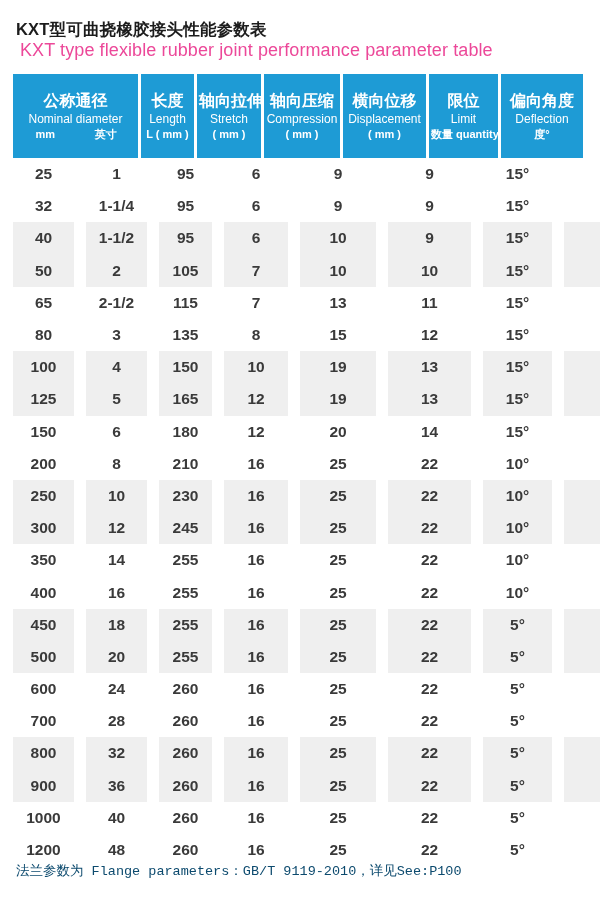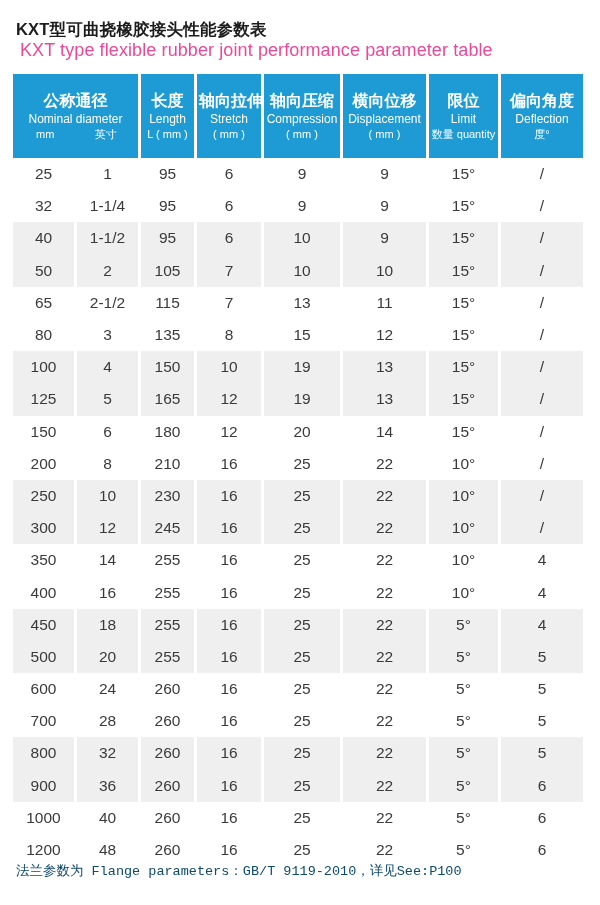--- a/index.html
+++ b/index.html
@@ -70,36 +70,37 @@
     white-space: nowrap;
   }
   .th .en {
     font-size: 12px;
     font-weight: 400;
     line-height: 16px;
     white-space: nowrap;
   }
   .th .sub {
     font-size: 11px;
-    font-weight: 400;
+    font-weight: 700;
     line-height: 14px;
     white-space: nowrap;
   }
   .th .sub.split {
     display: grid;
     grid-template-columns: 1fr 1fr;
   }
   .tbody {
     display: block;
   }
   .tr {
     display: grid;
     grid-template-columns: 61px 61px 53px 64px 76px 83px 69px 82px;
-    column-gap: 3px;
+    column-gap: 12px;
     height: 32.2px;
+    font-weight: bold;
   }
   .td {
     display: flex;
     align-items: center;
     justify-content: center;
     font-size: 15.5px;
     color: #3a3a3a;
     background: transparent;
   }
   .tr.shaded .td {

